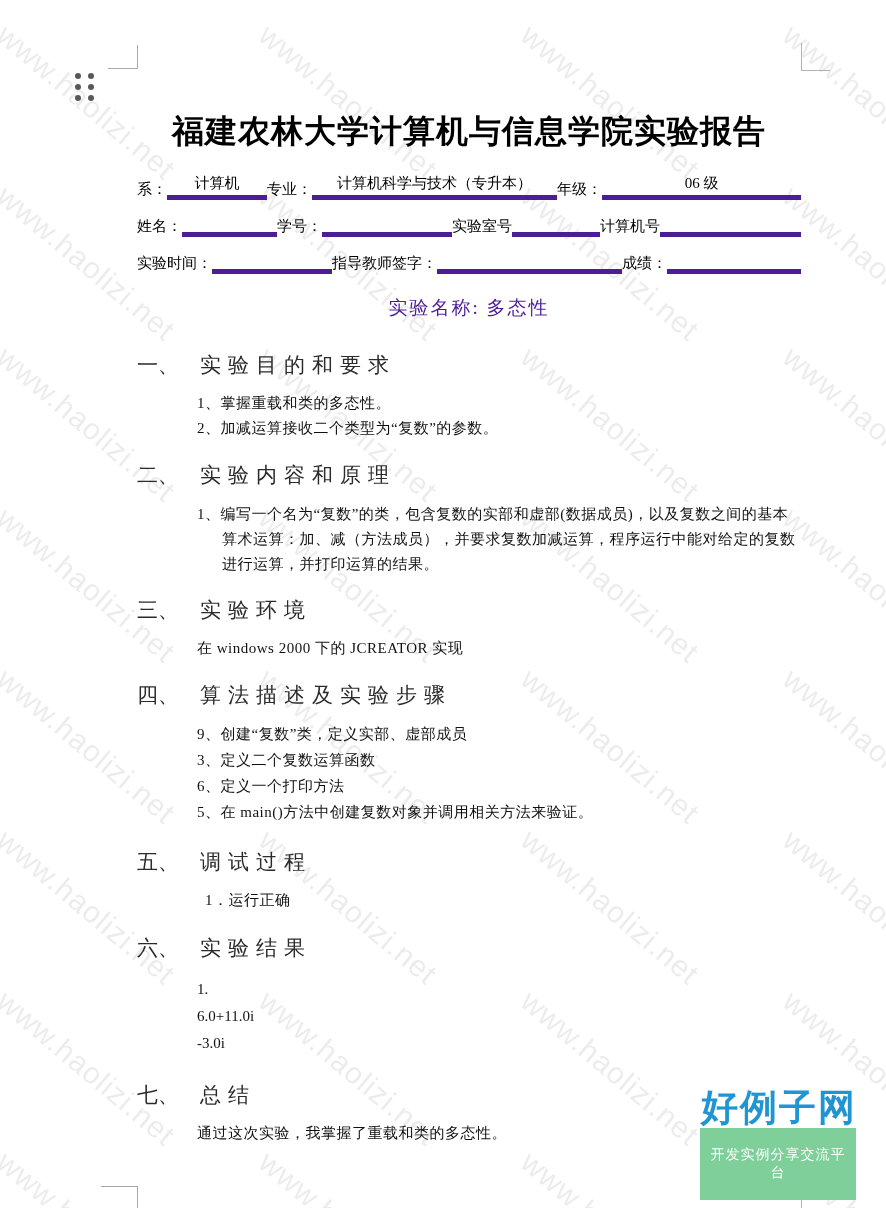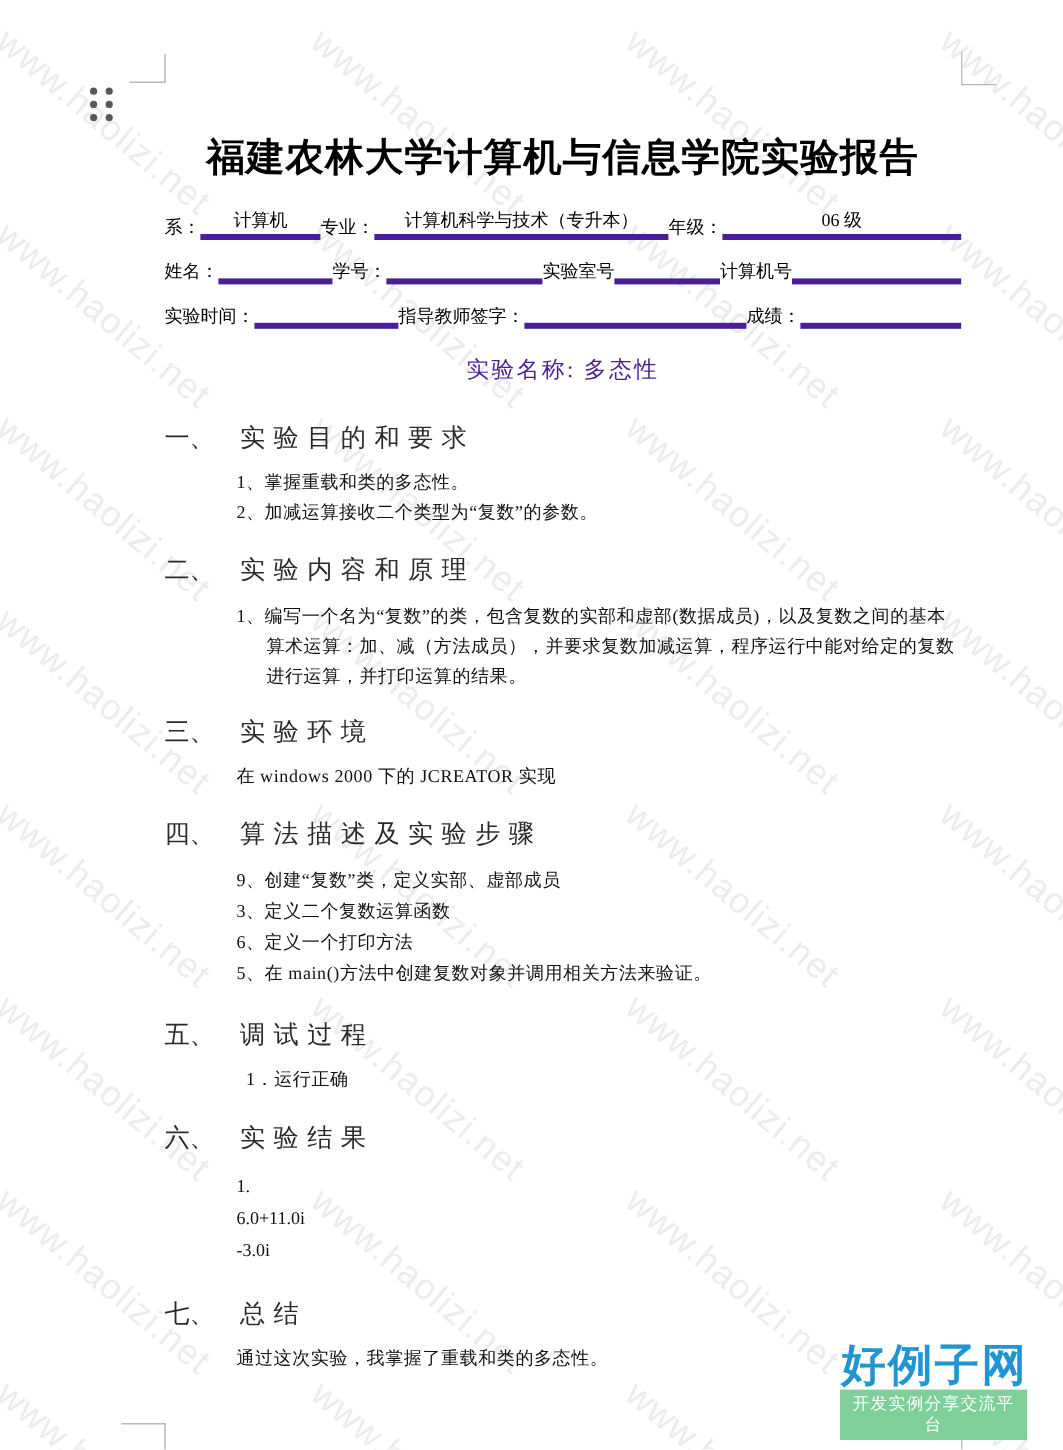--- a/index.html
+++ b/index.html
@@ -44,21 +44,21 @@
   .sec-para{font-size:15px;color:#111;line-height:25px;margin-top:13px;padding-left:85px;text-indent:-25px;letter-spacing:0.5px;}
   .sec-body.ind68{margin-left:68px;}
   .sec-body.latin{line-height:27px;letter-spacing:0;}
   .sec-body div{min-height:25px;}
   
   .logo{position:absolute;right:28px;bottom:8px;z-index:3;text-align:center;cursor:pointer;}
   .logo-name{font-family:"Liberation Sans",sans-serif;font-weight:bold;font-size:37px;
     color:var(--brand-blue,#2095d2);line-height:1.0;letter-spacing:2px;}
   .logo-tagline{display:block;background:var(--brand-green,#7ecf9a);color:#fff;
     font-family:"Liberation Sans",sans-serif;font-size:14px;letter-spacing:1px;
-    padding:3px 4px;margin-top:2px;width:148px;margin-left:auto;margin-right:2px;}
+    padding:18px 4px;margin-top:2px;width:148px;margin-left:auto;margin-right:2px;}
 </style>
 </head>
 <body>
 
 <div class="watermark-layer">
     <span style="left: 12px; top: 18px;">www.haolizi.net</span>
     <span style="left: 274px; top: 18px;">www.haolizi.net</span>
     <span style="left: 536px; top: 18px;">www.haolizi.net</span>
     <span style="left: 798px; top: 18px;">www.haolizi.net</span>
     <span style="left: 12px; top: 179px;">www.haolizi.net</span>

